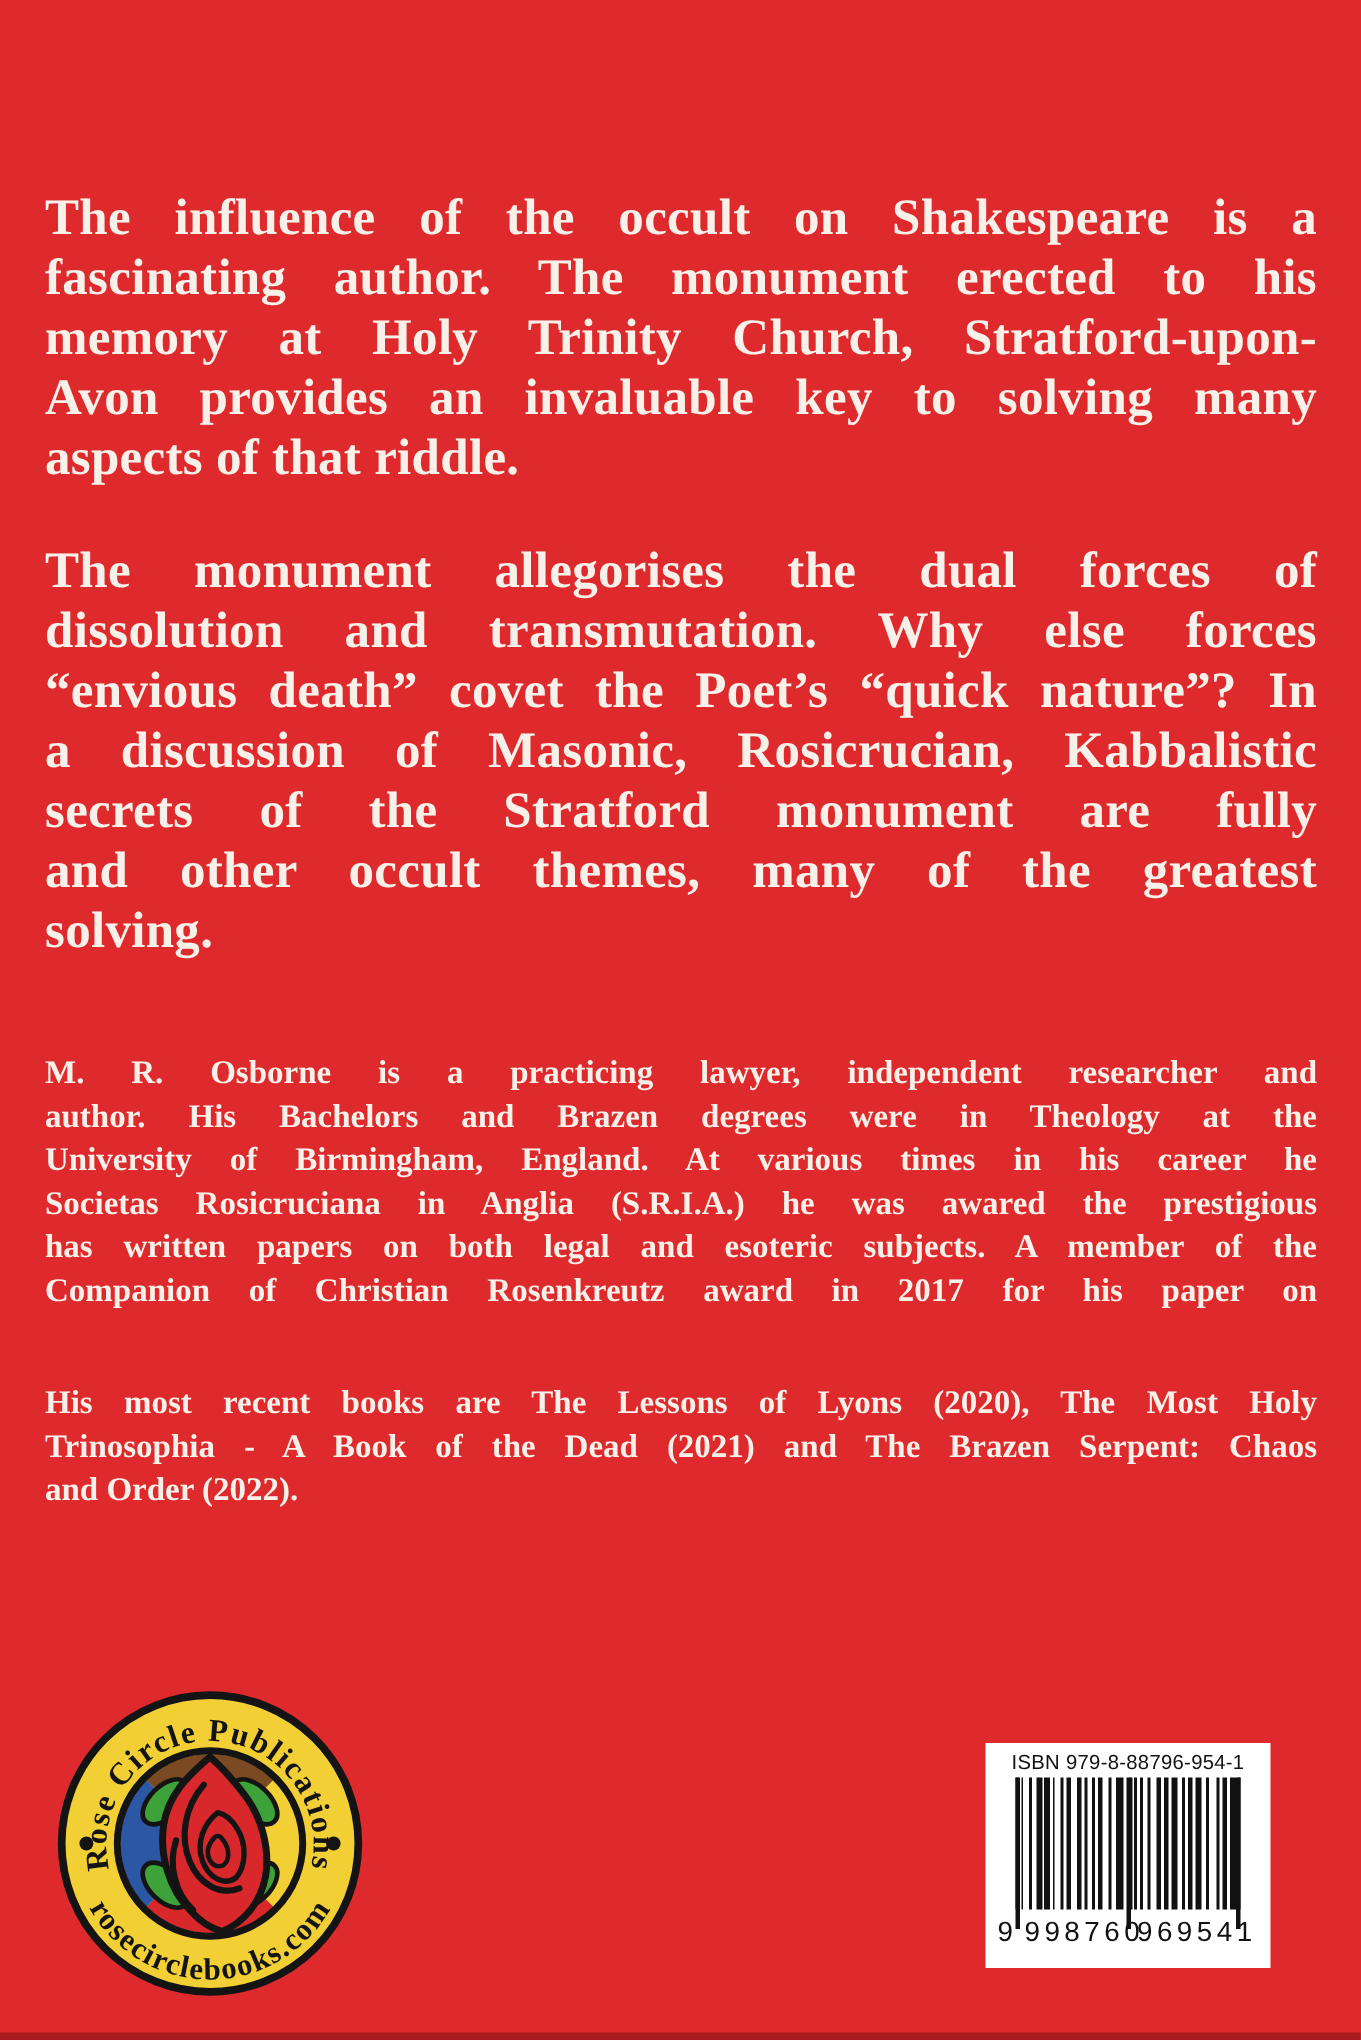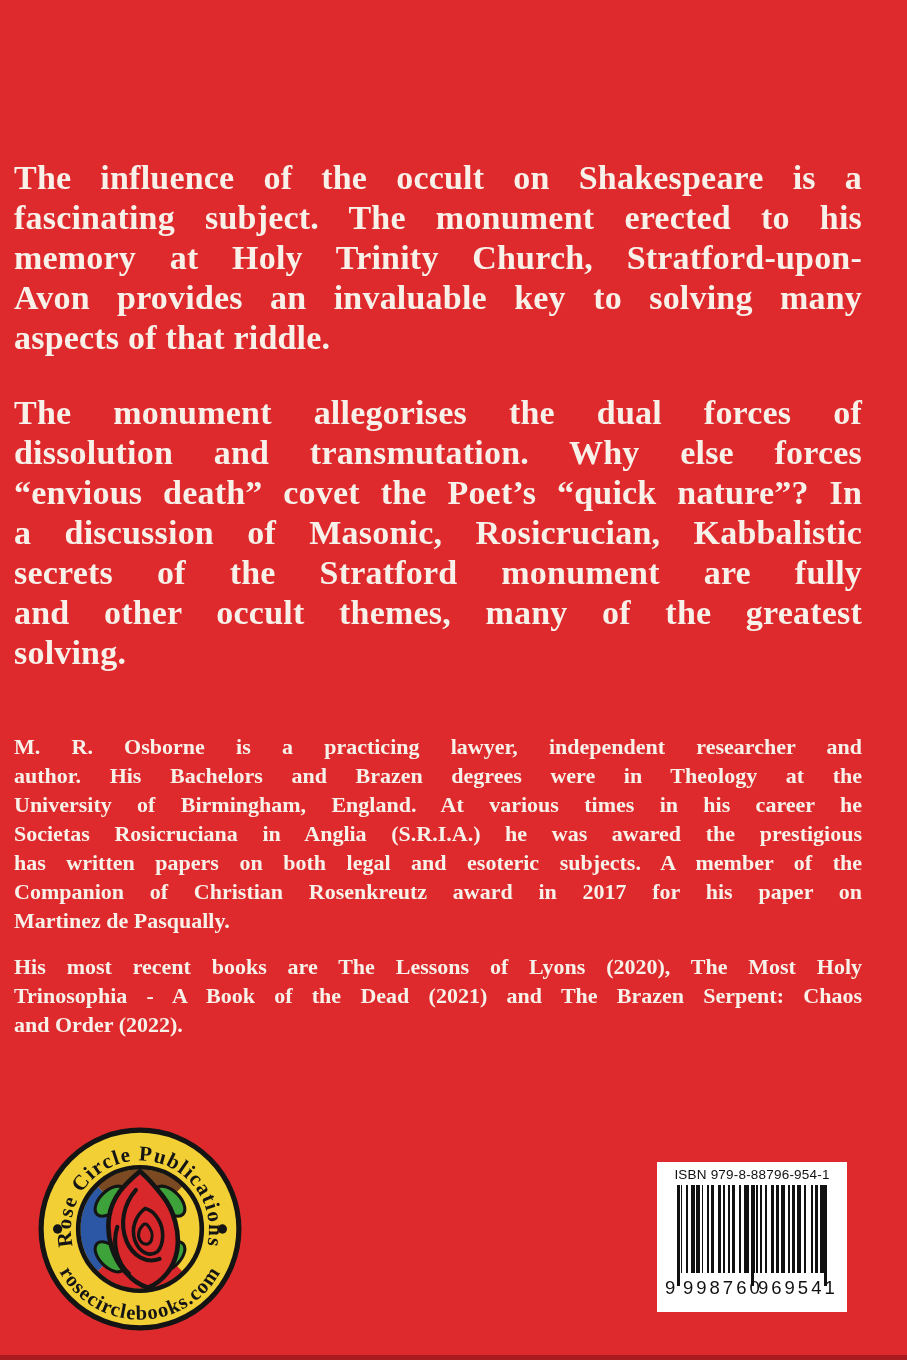--- a/index.html
+++ b/index.html
@@ -4,21 +4,21 @@
 <title>Back Cover</title>
 <style>
   html,body{margin:0;padding:0;}
   body{
     width:907px;height:1360px;position:relative;overflow:hidden;
     background:var(--cover-red,#de2a2c);
     font-family:"Liberation Serif", serif;
   }
   .abs{position:absolute;}
   
-  .para{left:14px;width:848px;color:var(--text,#f7f1ea);font-weight:700;margin-top:32px;}
+  .para{left:30px;width:848px;color:var(--text,#f7f1ea);font-weight:700;}
   .para-lg{font-size:34px;line-height:40px;letter-spacing:.2px;}
   .para-sm{font-size:22px;line-height:29px;}
   .jline{text-align:justify;text-align-last:justify;white-space:nowrap;}
   .jline.jlast{text-align-last:left;}
   #para1{top:126px;}
   #para2{top:361px;}
   #bio{top:700px;}
   #books{top:920px;}
   
   #logo{left:37px;top:1126px;width:206px;height:206px;}
@@ -53,21 +53,21 @@
   .bc-g1{width:72px;margin-left:6px;text-align:center;letter-spacing:3px;}
   .bc-g2{width:72px;margin-left:3px;text-align:center;letter-spacing:3px;}
   
   #bottom-edge{left:0;bottom:0;width:100%;height:5px;background:rgba(70,0,8,.35);}
 </style>
 </head>
 <body>
 
 <div id="para1" class="abs para para-lg">
     <div class="jline">The influence of the occult on Shakespeare is a</div>
-    <div class="jline">fascinating subject. The monument erected to his</div>
+    <div class="jline">fascinating author. The monument erected to his</div>
     <div class="jline">memory at Holy Trinity Church, Stratford-upon-</div>
     <div class="jline">Avon provides an invaluable key to solving many</div>
     <div class="jline jlast">aspects of that riddle.</div>
   </div>
 
 <div id="para2" class="abs para para-lg">
     <div class="jline">The monument allegorises the dual forces of</div>
     <div class="jline">dissolution and transmutation. Why else forces</div>
     <div class="jline">“envious death” covet the Poet’s “quick nature”? In</div>
     <div class="jline">a discussion of Masonic, Rosicrucian, Kabbalistic</div>
@@ -76,21 +76,20 @@
     <div class="jline jlast">solving.</div>
   </div>
 
 <div id="bio" class="abs para para-sm">
     <div class="jline">M. R. Osborne is a practicing lawyer, independent researcher and</div>
     <div class="jline">author. His Bachelors and Brazen degrees were in Theology at the</div>
     <div class="jline">University of Birmingham, England. At various times in his career he</div>
     <div class="jline">Societas Rosicruciana in Anglia (S.R.I.A.) he was awared the prestigious</div>
     <div class="jline">has written papers on both legal and esoteric subjects. A member of the</div>
     <div class="jline">Companion of Christian Rosenkreutz award in 2017 for his paper on</div>
-    <div class="jline jlast">Martinez de Pasqually.</div>
   </div>
 
 <div id="books" class="abs para para-sm">
     <div class="jline">His most recent books are The Lessons of Lyons (2020), The Most Holy</div>
     <div class="jline">Trinosophia - A Book of the Dead (2021) and The Brazen Serpent: Chaos</div>
     <div class="jline jlast">and Order (2022).</div>
   </div>
 
 <div id="logo" class="abs">
   <svg viewBox="0 0 200 200" width="206" height="206">

